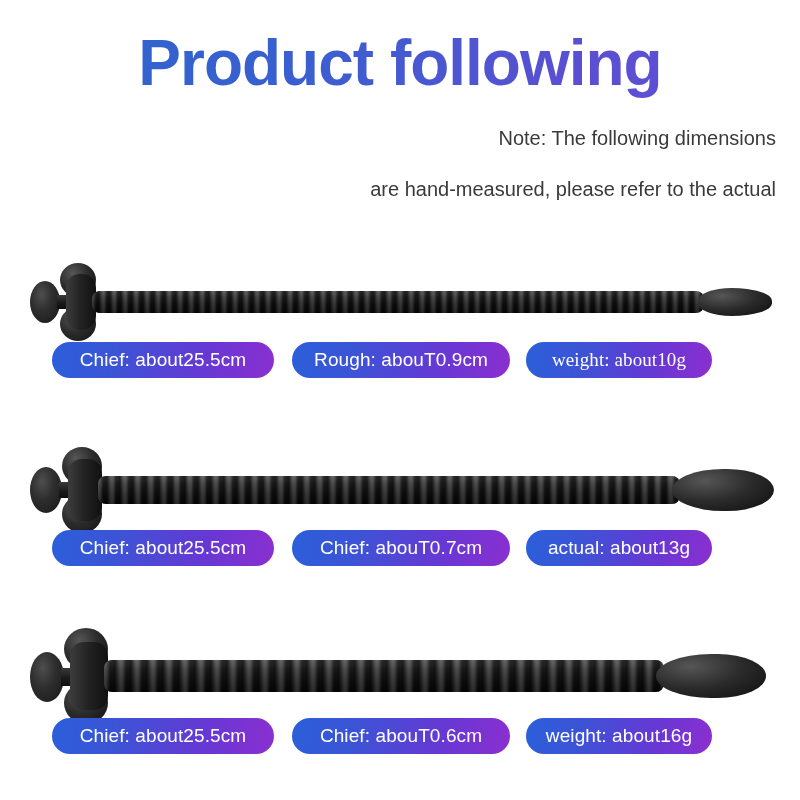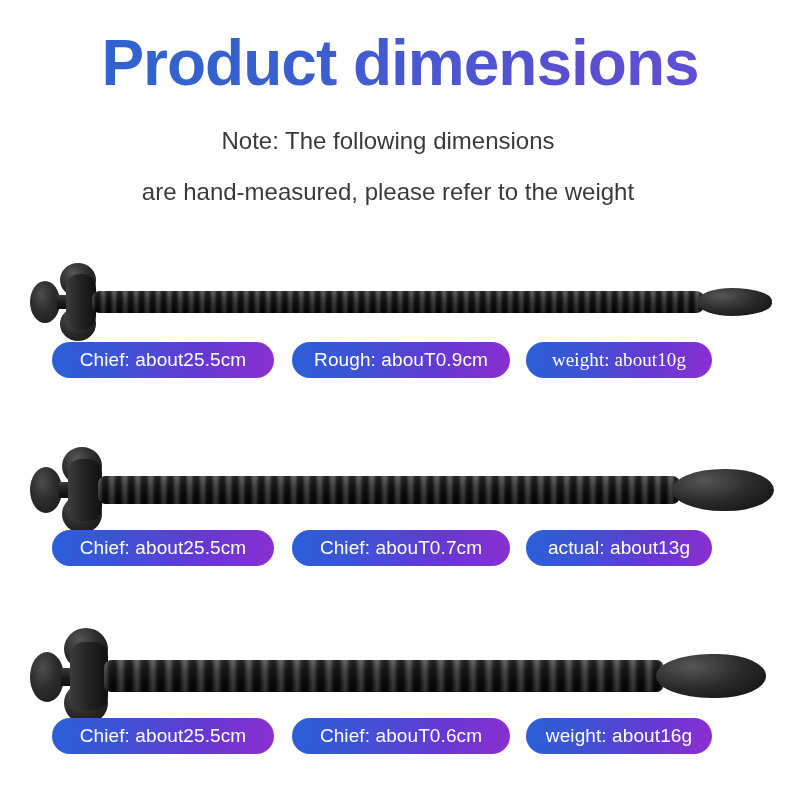--- a/index.html
+++ b/index.html
@@ -16,22 +16,22 @@
     position:absolute; top:26px; left:0; width:800px;
     text-align:center;
     font-size:64px; font-weight:bold;
     letter-spacing:-1px;
     background:linear-gradient(90deg,#2a66cc 0%,#3a5fd0 38%,#5a4fd2 72%,#6250d6 100%);
     -webkit-background-clip:text; background-clip:text;
     -webkit-text-fill-color:transparent; color:transparent;
     white-space:nowrap;
   }
   .subtitle {
-    position:absolute; left:0; width:776px; text-align:center;
-    font-size:24px; color:#3a3a3a; font-weight:400;
+    position:absolute; left:0; width:776px; text-align:right;
+    font-size:20px; color:#3a3a3a; font-weight:400;
     white-space:nowrap;
   }
   .sub1 { top:127px; }
   .sub2 { top:178px; }
 
   
   .row { position:absolute; left:0; width:800px; }
   .row-1 { top:250px; }
   .row-2 { top:437px; }
   .row-3 { top:622px; }
@@ -103,23 +103,23 @@
     display:flex; align-items:center; justify-content:center;
     white-space:nowrap;
     letter-spacing:.1px;
   }
 </style>
 </head>
 <body>
 
 <div class="page">
 
-  <div class="title">Product dimensions</div>
+  <div class="title">Product following</div>
   <div class="subtitle sub1">Note: The following dimensions</div>
-  <div class="subtitle sub2">are hand-measured, please refer to the weight</div>
+  <div class="subtitle sub2">are hand-measured, please refer to the actual</div>
 
   <div class="row row-1">
     <div class="product">
       <div class="disc" style="left:30px; top:31px; width:30px; height:42px;"></div>
       <div class="neck" style="left:57px; top:45px; width:14px; height:14px;"></div>
       <div class="lobe" style="left:60px; top:13px; width:36px; height:34px;"></div>
       <div class="lobe" style="left:60px; top:57px; width:36px; height:34px;"></div>
       <div class="tbar" style="left:66px; top:24px; width:30px; height:56px;"></div>
       <div class="shaft" style="left:92px; top:41px; width:612px; height:22px;">
         <div class="shaft-base"></div>

